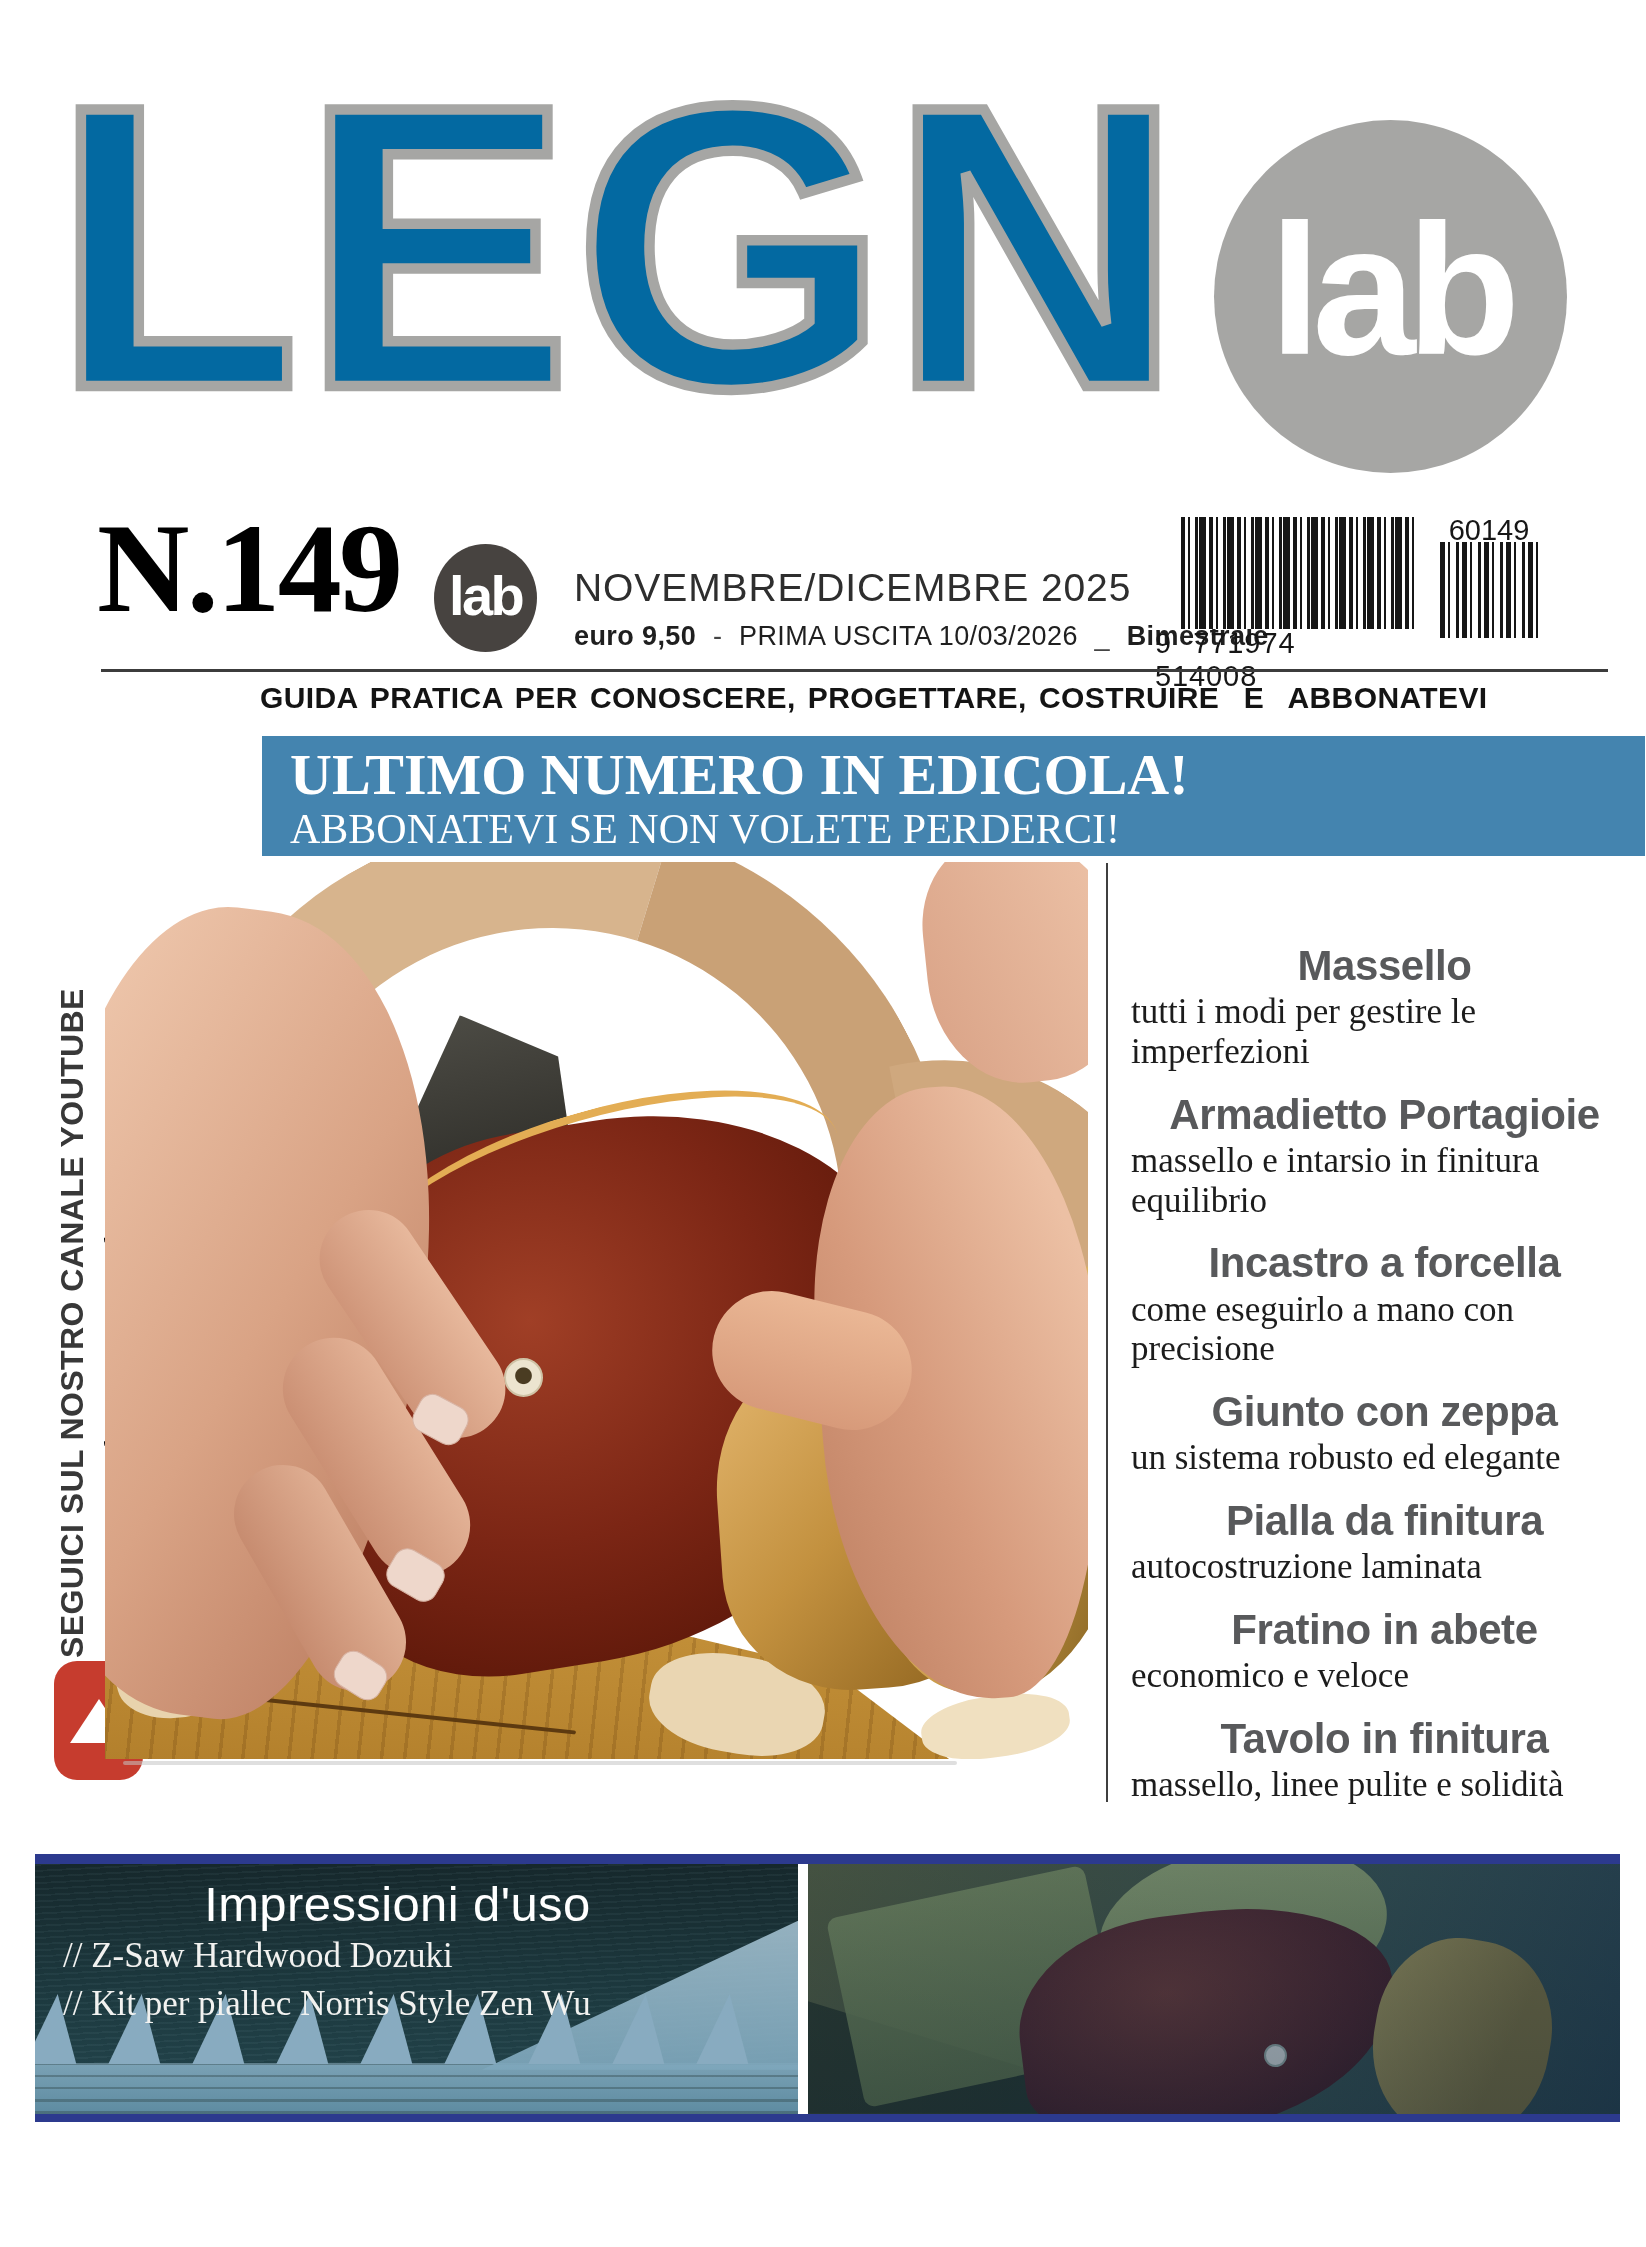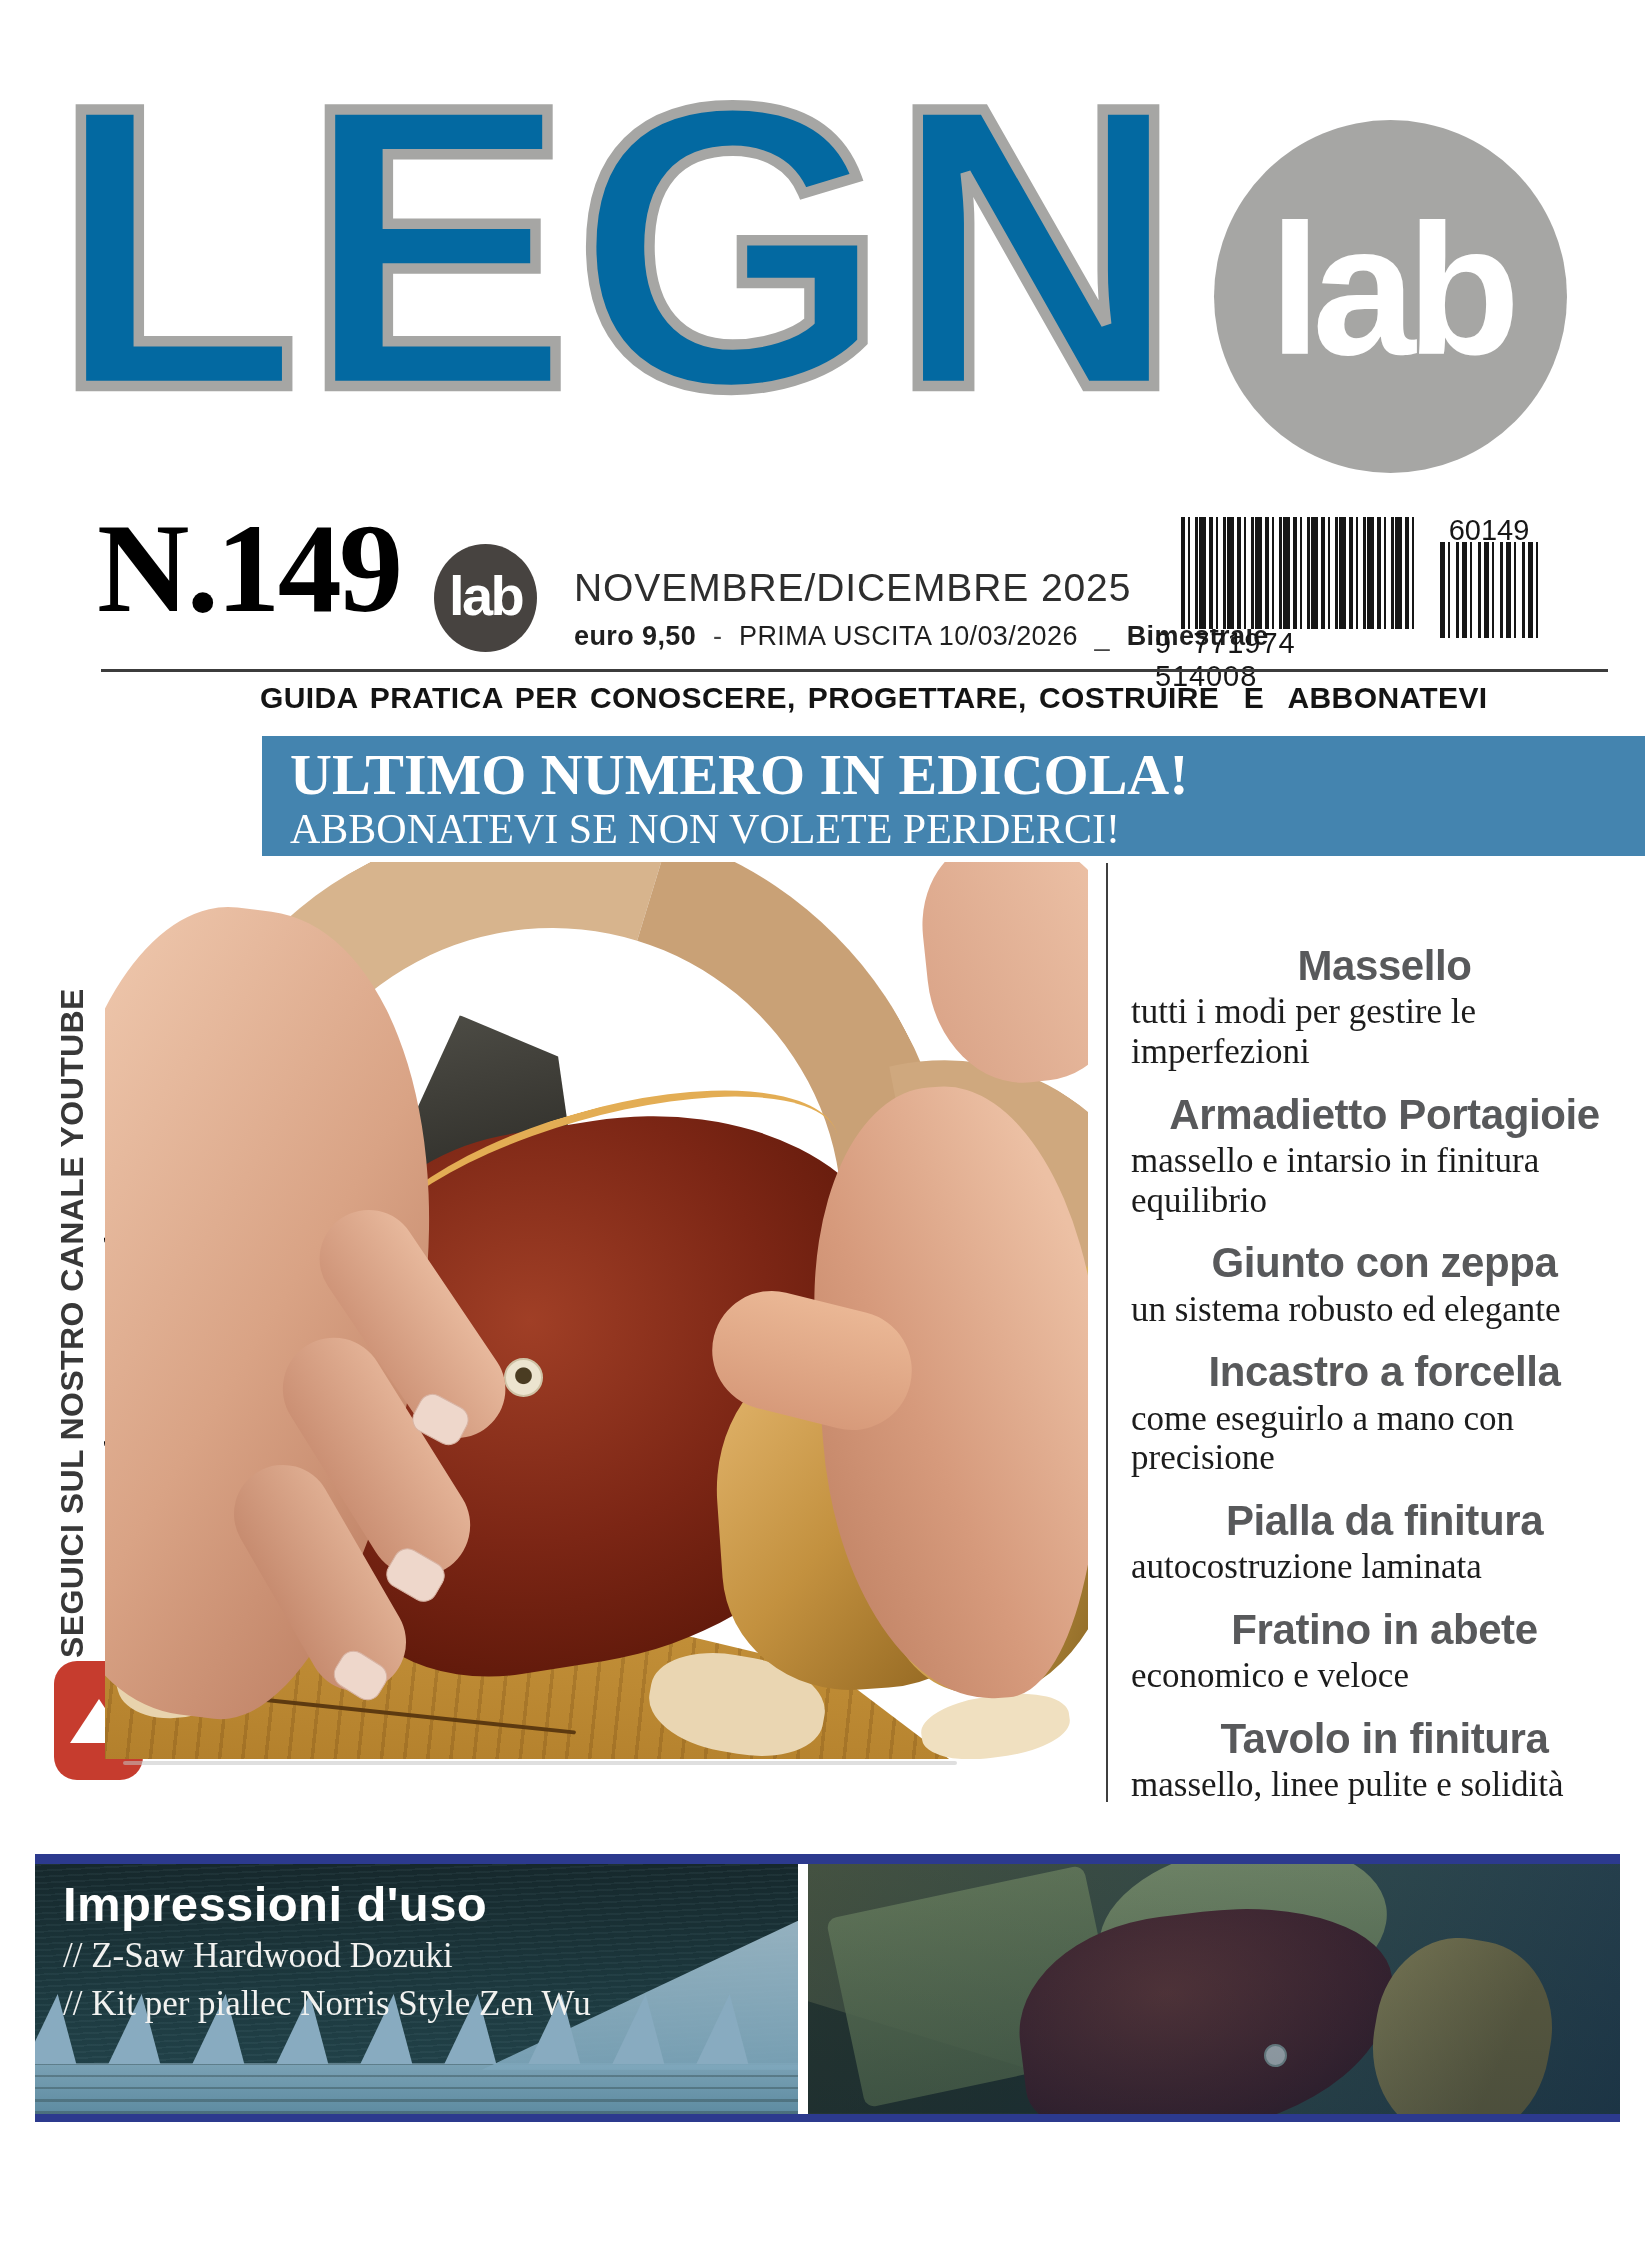--- a/index.html
+++ b/index.html
@@ -135,21 +135,21 @@
   .fb-lower{position:absolute;left:0;bottom:0;width:100%;height:51px;
     background:linear-gradient(#7ba2b5,#5d8ba1);}
   .fb-lower-streaks{position:absolute;left:0;bottom:0;width:100%;height:51px;
     background:repeating-linear-gradient(0deg,rgba(40,60,60,.35) 0 2.6px,transparent 2.6px 12.3px);}
   .fb-blade-edge{position:absolute;right:0;bottom:44px;width:316px;height:149px;
     background:linear-gradient(#9fbccb,#7da6bb);clip-path:polygon(100% 0,100% 100%,0 100%);opacity:.92;}
   .teeth-row{position:absolute;left:-7px;top:130px;display:flex;gap:32px;}
   .tooth{width:0;height:0;border-left:26px solid transparent;border-right:26px solid transparent;
     border-bottom:70px solid #88abc0;transform:skewX(-6deg);}
   .fb-text{position:absolute;left:28px;top:12.3px;z-index:3;}
-  .fb-title{font-weight:bold;font-size:49px;color:#ffffff;letter-spacing:0.4px;}
+  .fb-title{font-weight:normal;font-size:49px;color:#ffffff;letter-spacing:0.4px;text-align:right;}
   .fb-item{font-family:"Liberation Serif",serif;font-size:35px;color:#f2f2f0;line-height:1.38;}
   .fb-item:first-of-type{margin-top:8.8px;}
   .fb-gap{position:absolute;left:763px;top:9.7px;width:10.5px;height:250px;background:#ffffff;}
   .fb-right{position:absolute;left:773px;top:9.7px;width:812px;height:250px;overflow:hidden;
     background:linear-gradient(110deg,#55603c 0%,#46573f 30%,#35504b 65%,#27424a 100%);}
   .fr-board{position:absolute;left:35px;top:26px;width:263px;height:193px;transform:rotate(-12deg);
     background:linear-gradient(#7e935e,#667c4c);border-radius:10.5px;opacity:.85;}
   .fr-shaving{position:absolute;left:290px;top:-17.6px;width:290px;height:167px;border-radius:50%;
     transform:rotate(-9deg);background:linear-gradient(#93a871,#7a8f5b);opacity:.9;}
   .fr-plane{position:absolute;left:211px;top:48px;width:377px;height:219px;transform:rotate(-7deg);
@@ -242,26 +242,26 @@
   <div class="abs toc">
     <div class="toc-item">
       <div class="toc-title">Massello</div>
       <div class="toc-sub">tutti i modi per gestire le imperfezioni</div>
     </div>
     <div class="toc-item">
       <div class="toc-title">Armadietto Portagioie</div>
       <div class="toc-sub">massello e intarsio in finitura equilibrio</div>
     </div>
     <div class="toc-item">
+      <div class="toc-title">Incastro a forcella</div>
+      <div class="toc-sub">come eseguirlo a mano con precisione</div>
+    </div>
+    <div class="toc-item">
       <div class="toc-title">Giunto con zeppa</div>
       <div class="toc-sub">un sistema robusto ed elegante</div>
-    </div>
-    <div class="toc-item">
-      <div class="toc-title">Incastro a forcella</div>
-      <div class="toc-sub">come eseguirlo a mano con precisione</div>
     </div>
     <div class="toc-item">
       <div class="toc-title">Pialla da finitura</div>
       <div class="toc-sub">autocostruzione laminata</div>
     </div>
     <div class="toc-item">
       <div class="toc-title">Fratino in abete</div>
       <div class="toc-sub">economico e veloce</div>
     </div>
     <div class="toc-item">

